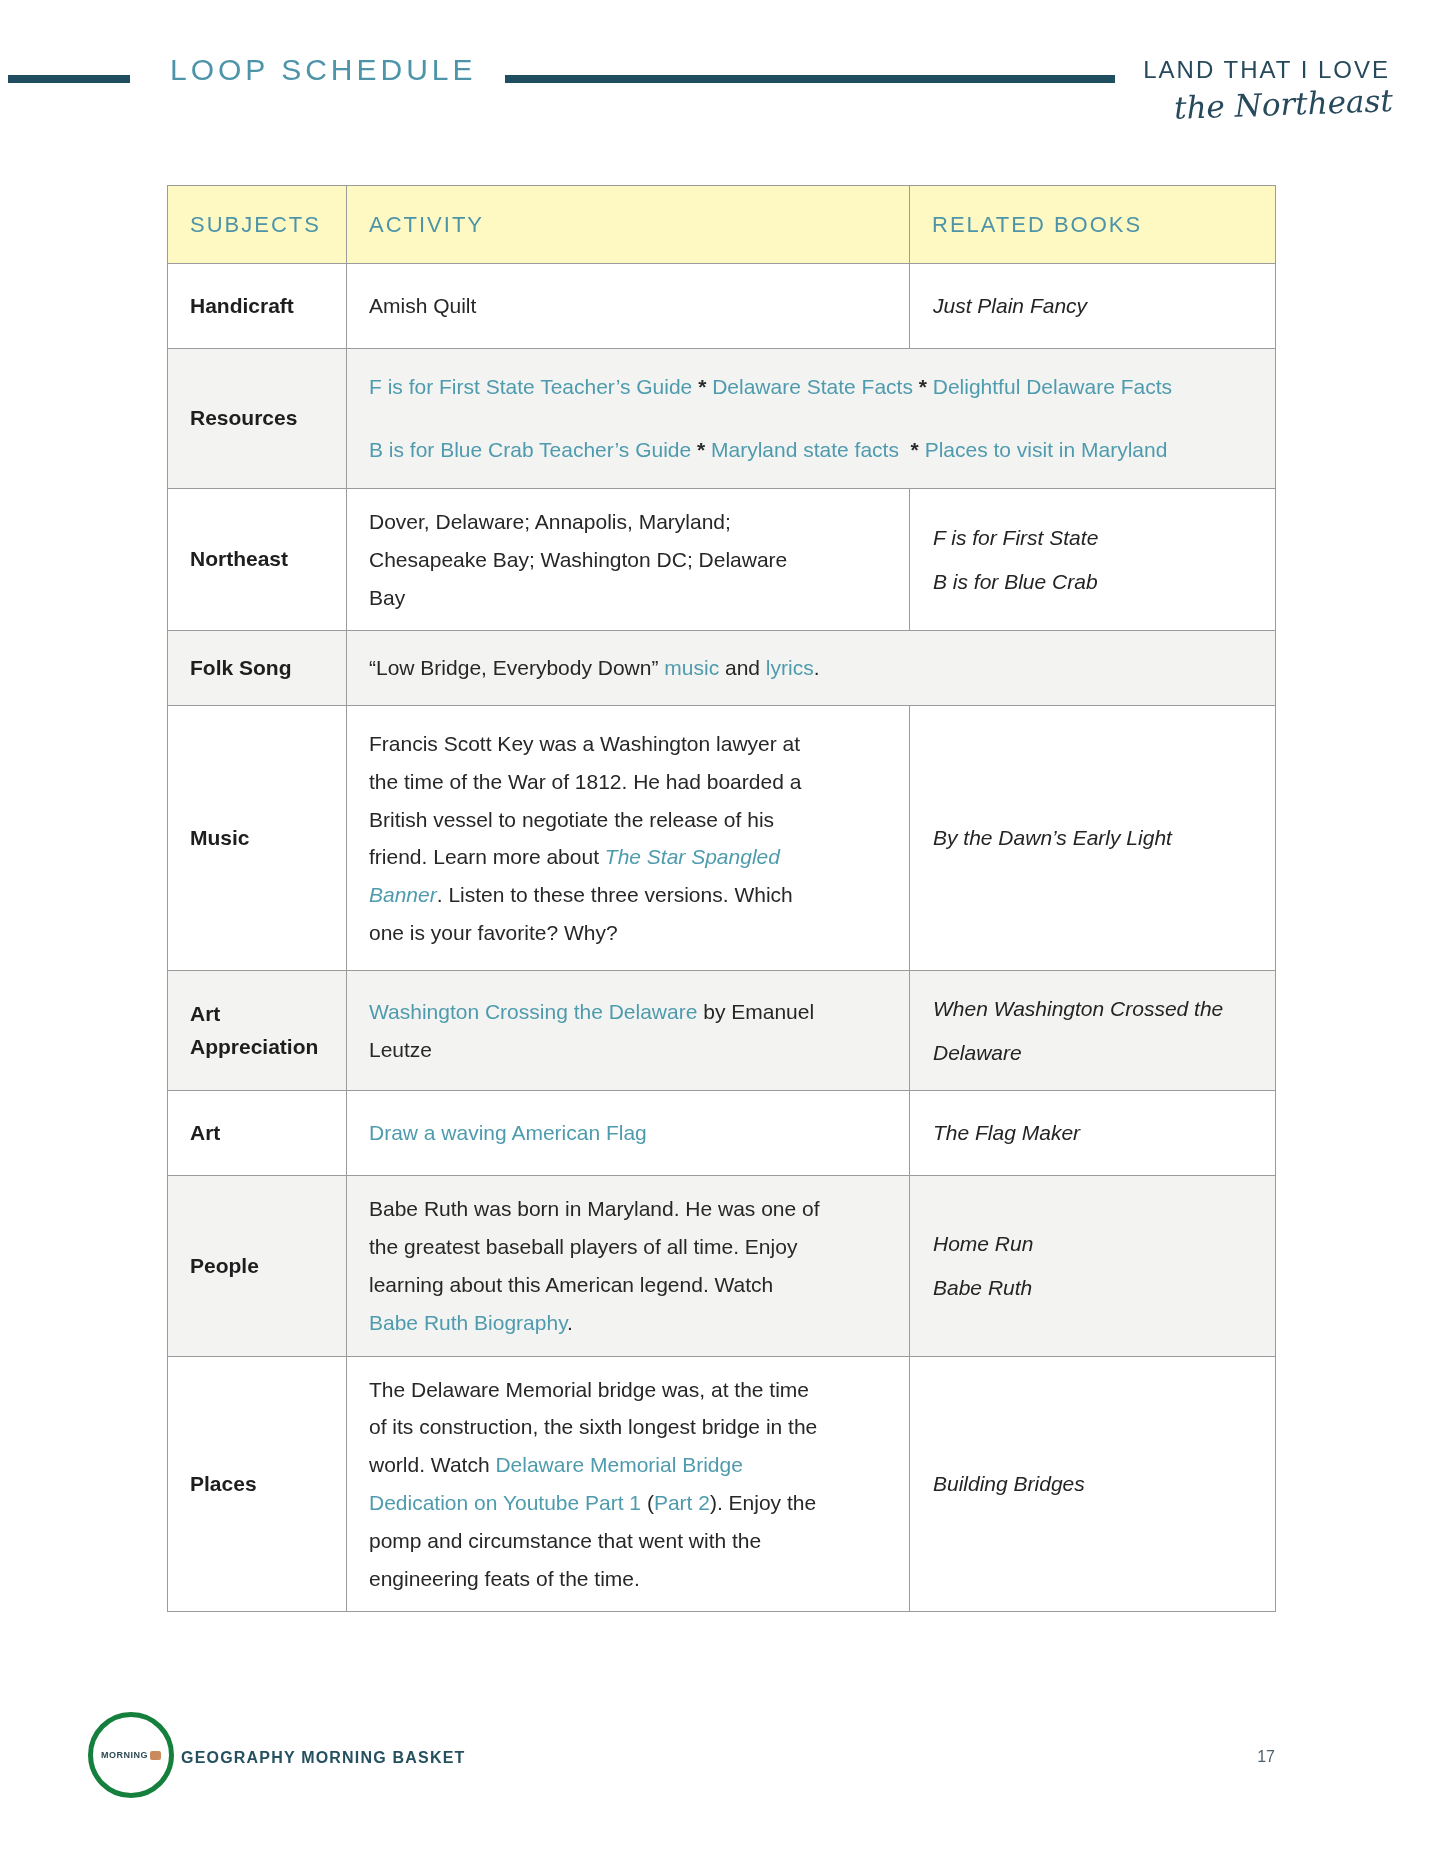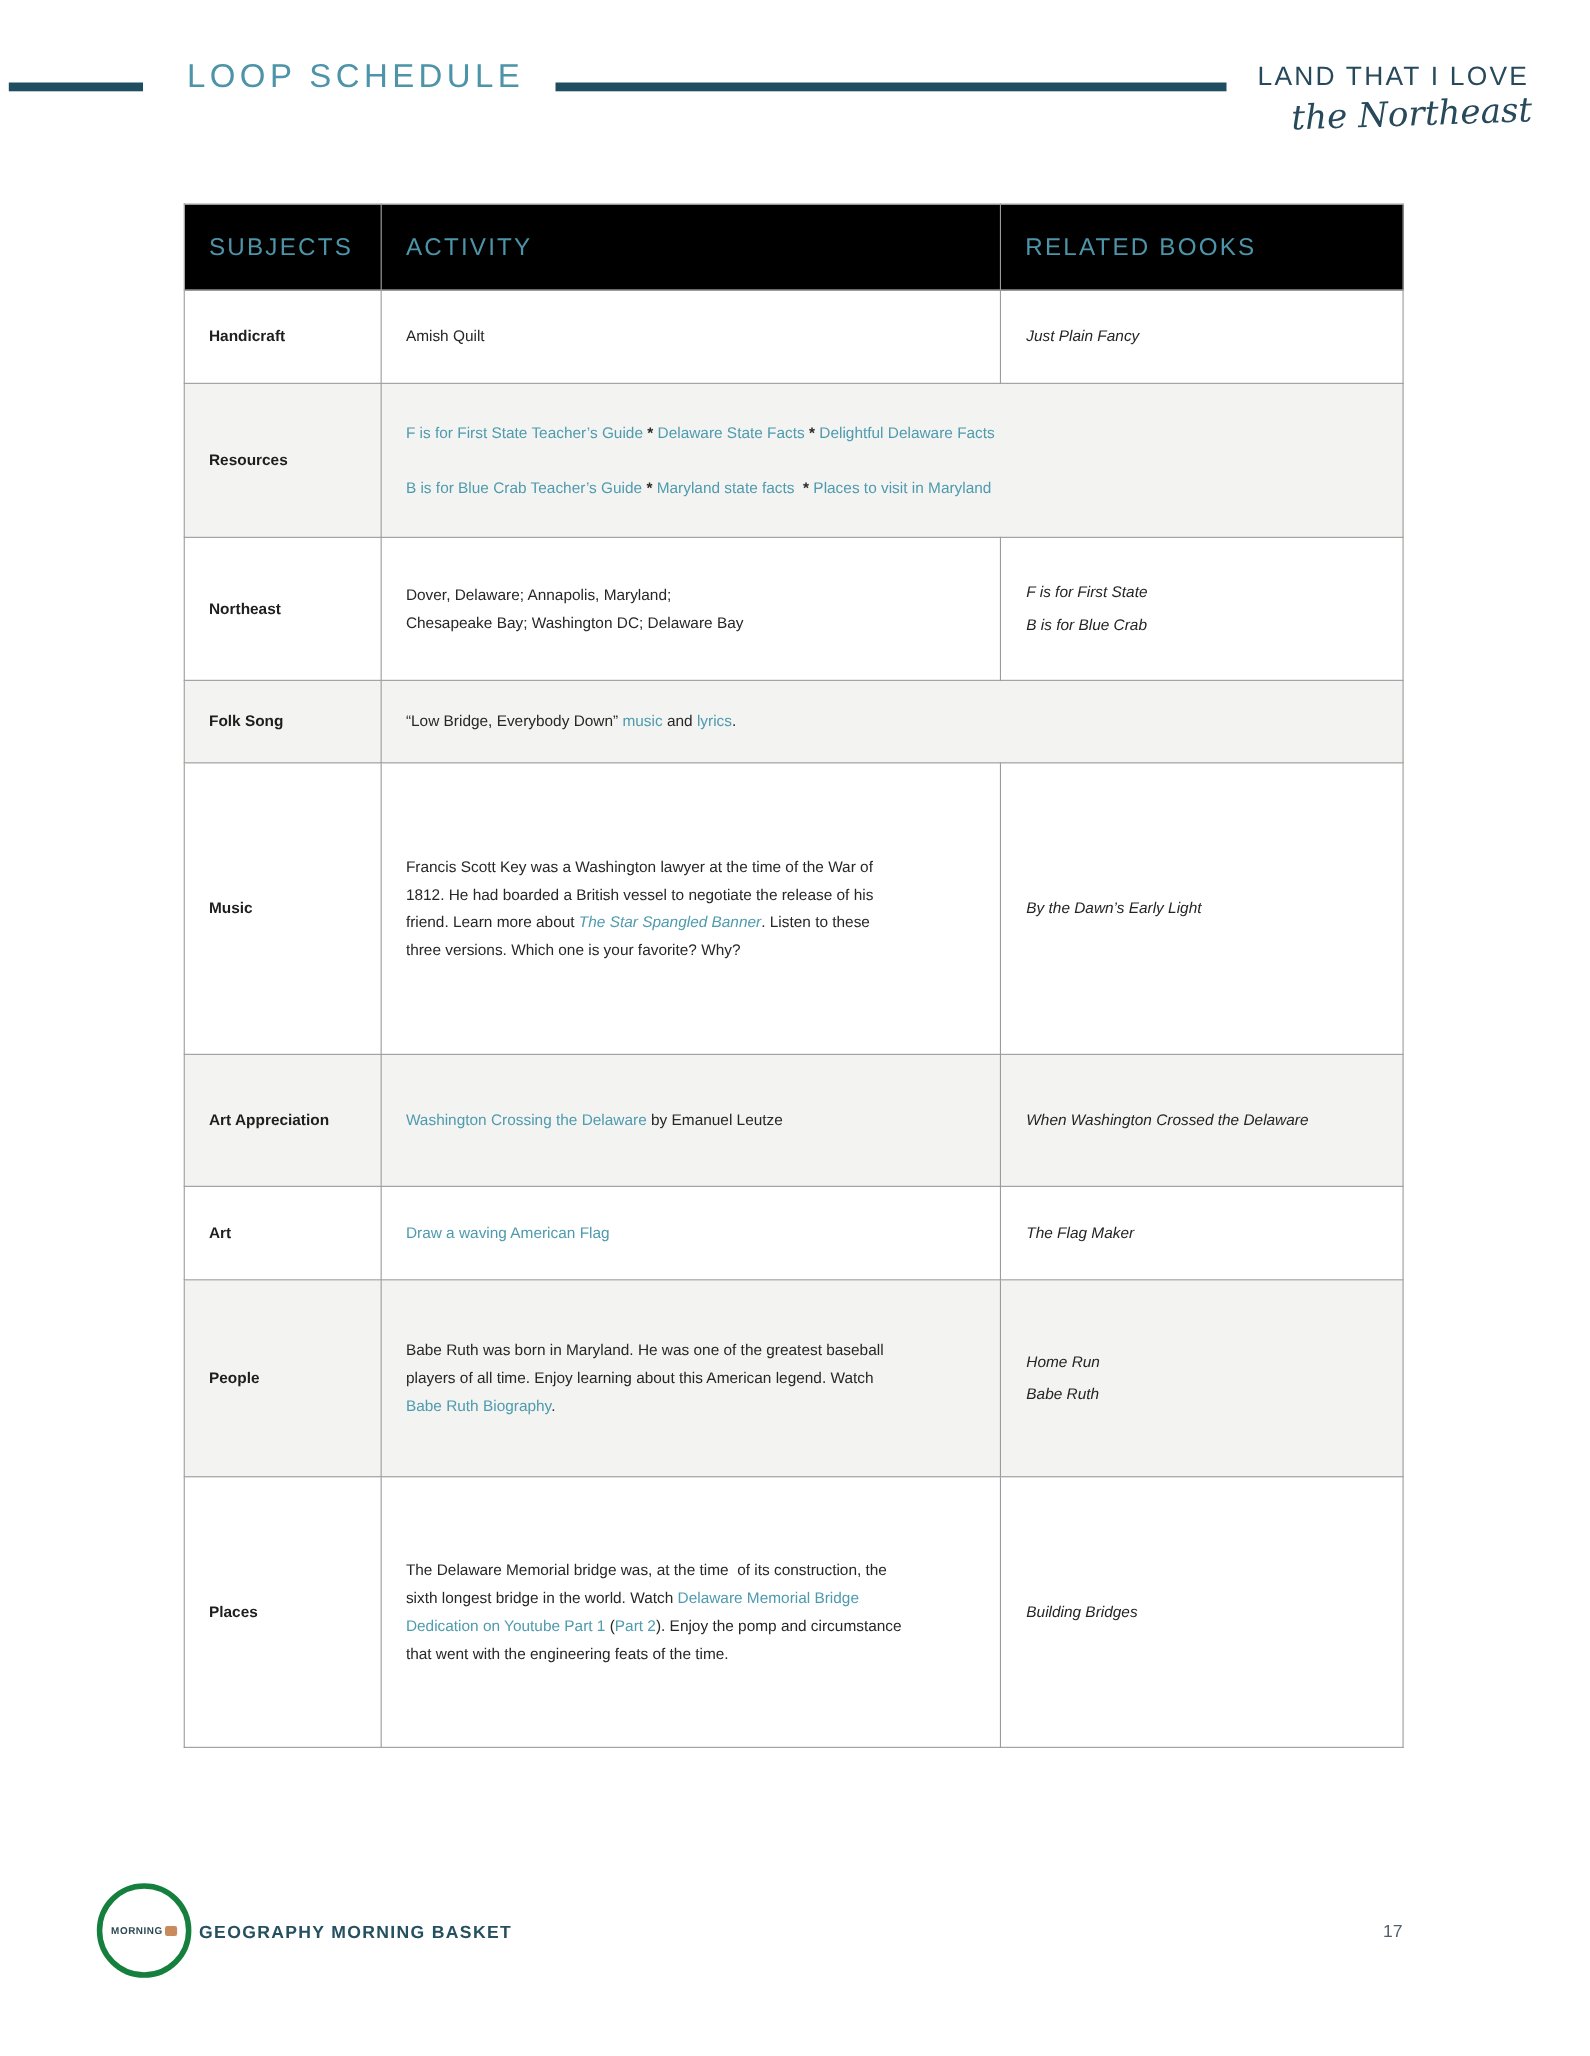--- a/index.html
+++ b/index.html
@@ -12,22 +12,22 @@
   .rule-left{left:8px;top:75px;width:122px;}
   .rule-mid{left:505px;top:75px;width:610px;}
   .page-title{position:absolute;left:170px;top:53px;font-size:30px;letter-spacing:4px;color:#4D94A9;font-weight:normal;margin:0;}
   .brand-main{position:absolute;right:55px;top:56px;font-size:24px;letter-spacing:2px;color:#27495C;}
   .brand-sub{position:absolute;right:52px;top:86px;font-size:31px;color:#27495C;
     font-family:"DejaVu Serif",serif;font-style:italic;transform:rotate(-2deg);}
   
   table{position:absolute;left:167px;top:185px;width:1108px;border-collapse:collapse;table-layout:fixed;}
   td,th{border:1px solid #9B9B9B;vertical-align:middle;box-sizing:border-box;}
   .title-cell{height:82px;font-size:22px;letter-spacing:2.5px;color:#4D94A9;font-weight:normal;text-align:left;padding:0 0 0 22px;background:#ffffff;}
-  .col-head{height:78px;font-size:22px;letter-spacing:2px;color:#4D94A9;font-weight:normal;text-align:left;padding:0 0 0 22px;background:#000000;}
-  tbody td{font-size:14px;}
+  .col-head{height:78px;font-size:22px;letter-spacing:2px;color:#4D94A9;font-weight:normal;text-align:left;padding:0 0 0 22px;background:#fef9c3;}
+  tbody td{font-size:21px;}
   tbody tr.shade td{background:#F3F3F2;margin-left:18px;}
   .subject{font-weight:bold;padding:0 10px 0 22px;line-height:1.55;color:#1E1E1E;}
   .activity{padding:14px 88px 14px 22px;line-height:1.8;}
   .activity p{margin:0;white-space:pre-wrap;}
   .activity p + p{margin-top:25px;}
   .books{padding:10px 18px 10px 23px;font-style:italic;line-height:2.1;white-space:pre-line;color:#242424;}
   tbody tr:nth-child(1){height:85px;}
   tbody tr:nth-child(2){height:140px;}
   tbody tr:nth-child(3){height:130px;}
   tbody tr:nth-child(4){height:75px;}

